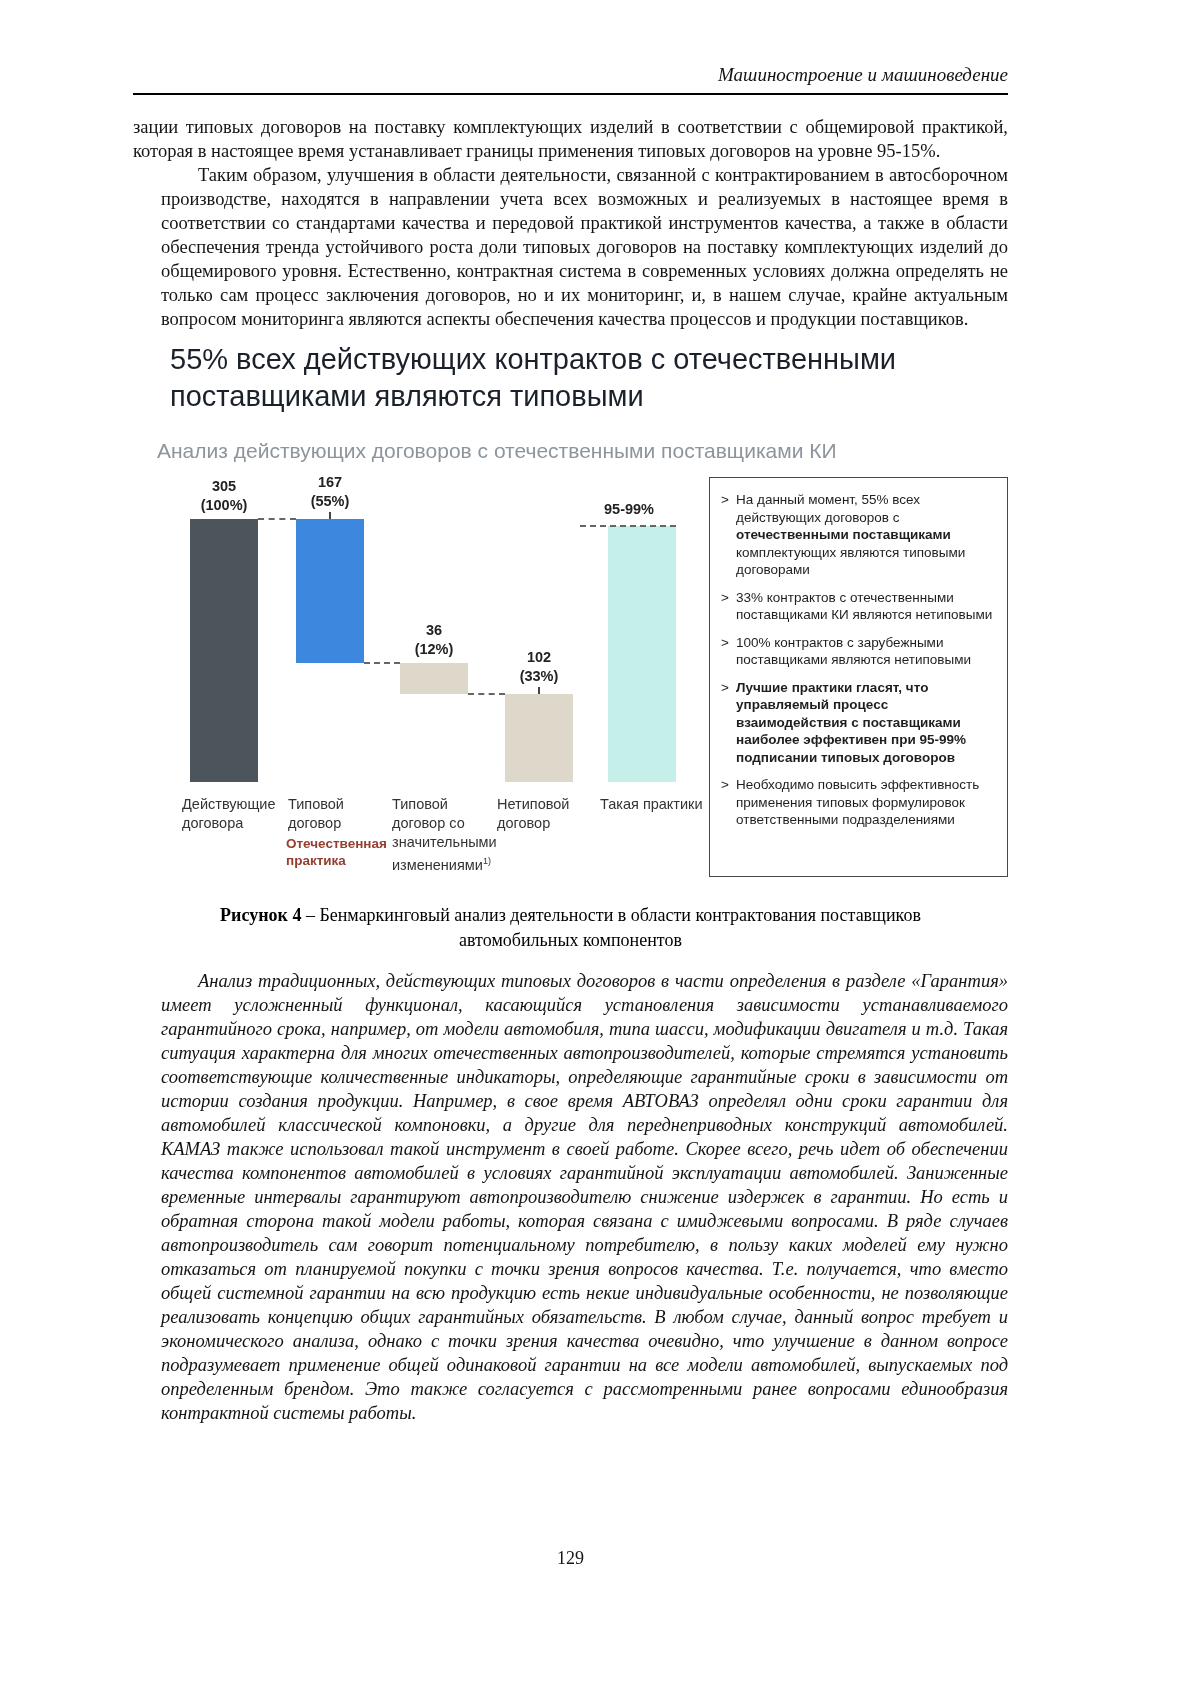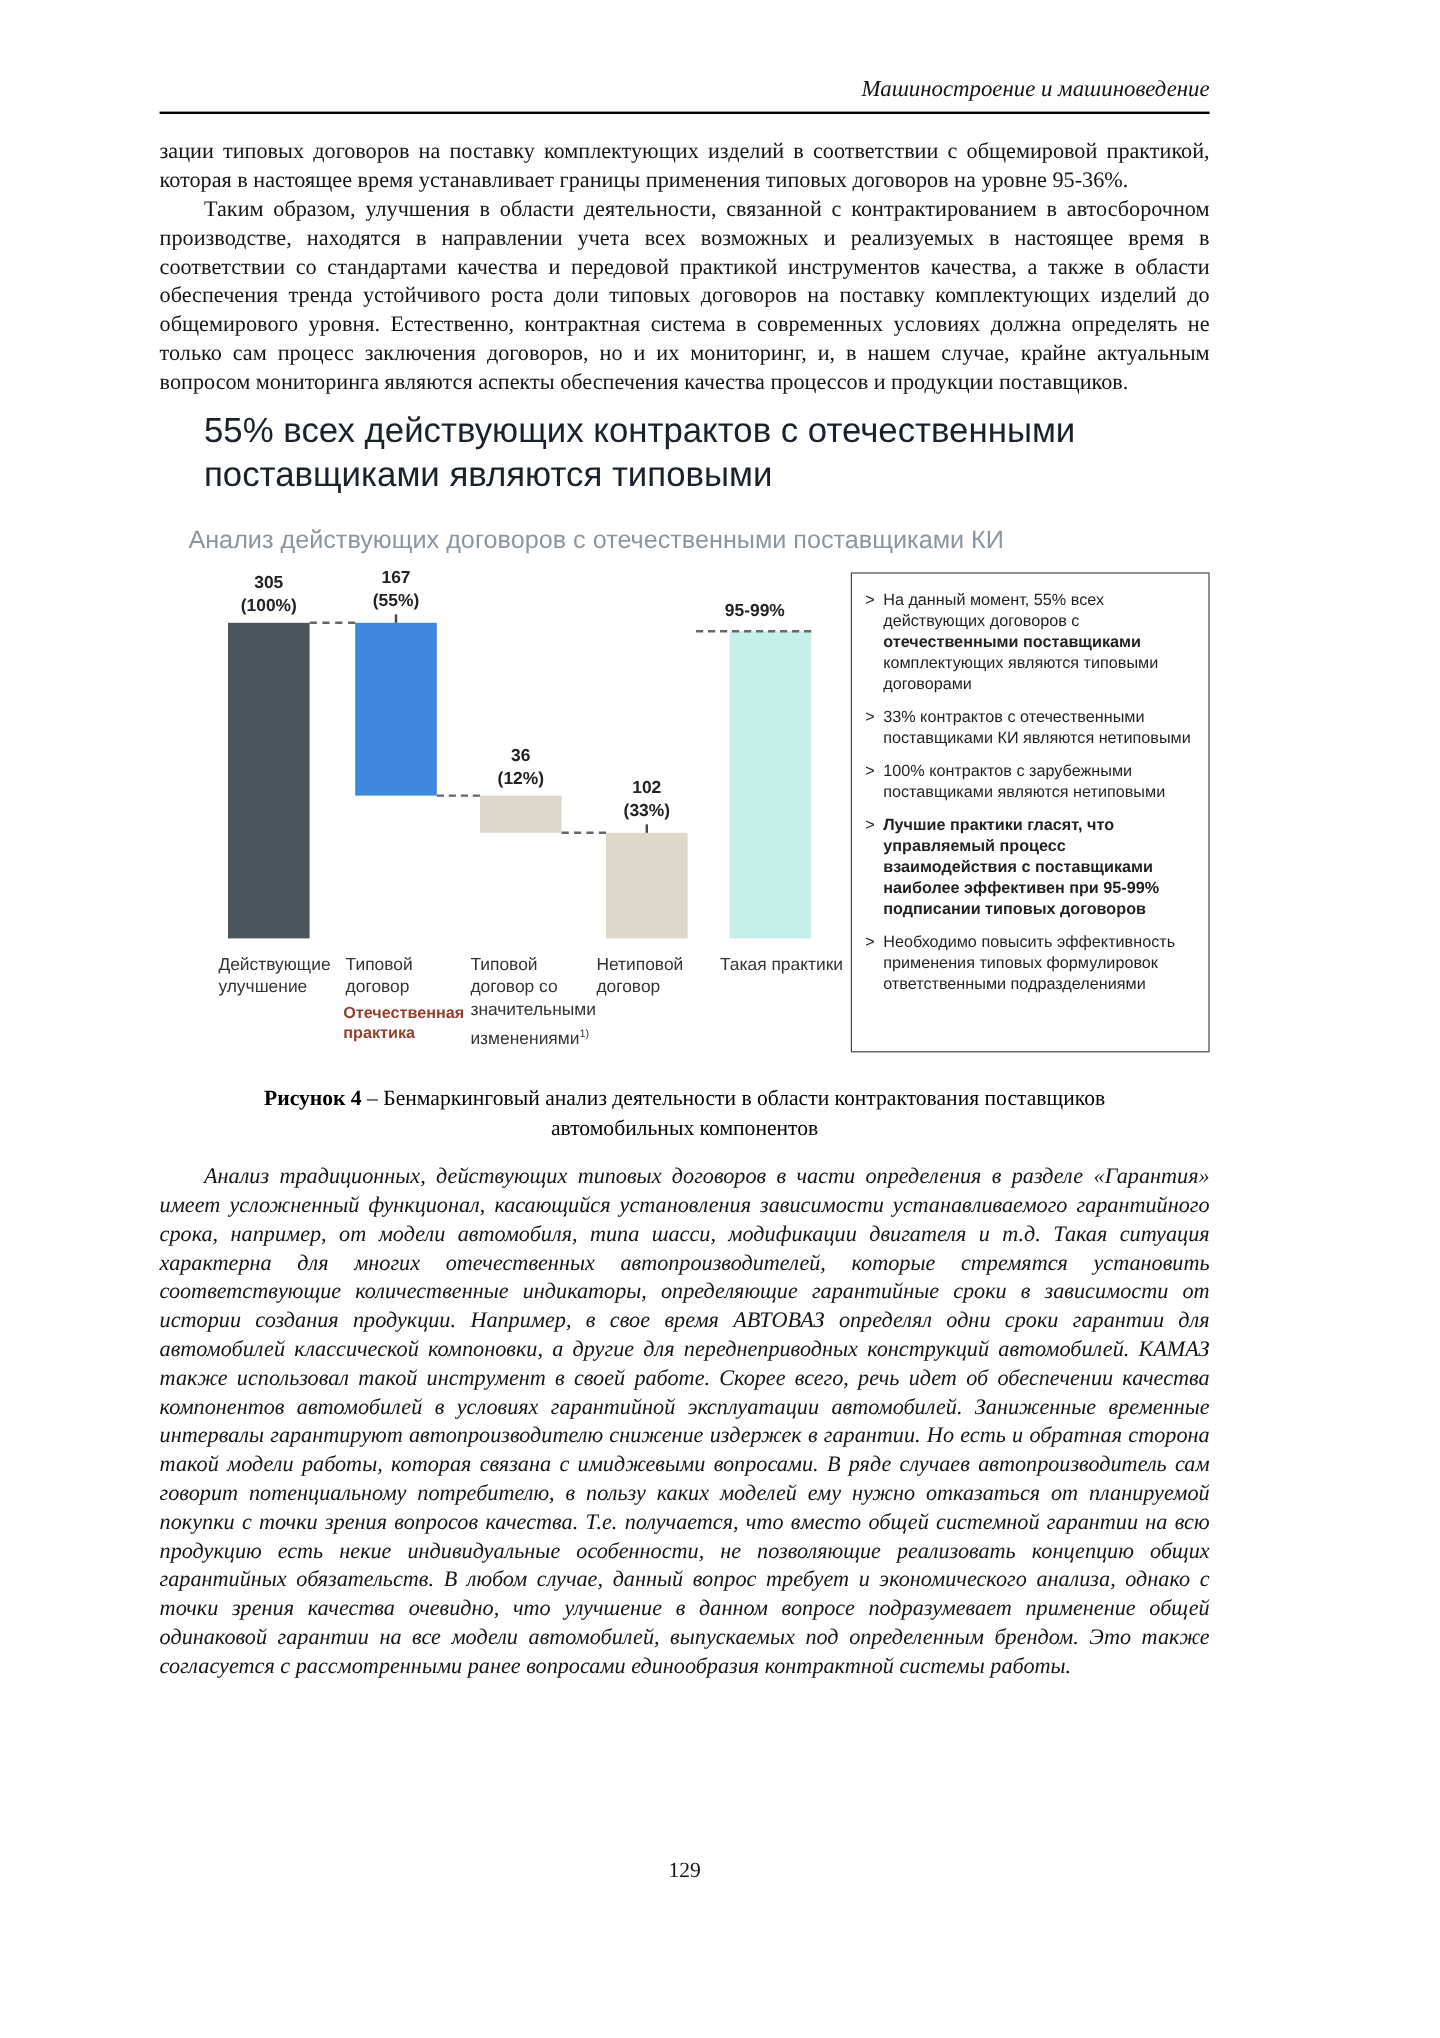--- a/index.html
+++ b/index.html
@@ -5,21 +5,21 @@
   * { margin:0; padding:0; box-sizing:border-box; }
   html,body { background:#ffffff; }
   .page {
     width:1200px; height:1698px; background:#ffffff; position:relative;
     font-family:"Liberation Serif", serif; color:#121212; overflow:hidden;
   }
   .content { padding:64px 192px 0 133px; }
   .journal-header { text-align:right; font-style:italic; font-size:19px; color:#121212; padding-bottom:7px; }
   .rule { border-bottom:2px solid #000; margin-bottom:20px; }
   .para { font-size:18.5px; line-height:24px; text-align:justify; color:#141414; }
-  .para.indent { text-indent:37px; }
+  .para.indent { text-indent:37px;margin-left:28px; }
 
   .figure { margin-top:10px; }
   .fig-title {
     font-family:"Liberation Sans", sans-serif; font-weight:400;
     font-size:29px; line-height:37px; color:#1b212b; max-width:745px; margin-left:37px;
   }
   .fig-subtitle {
     font-family:"Liberation Sans", sans-serif; font-size:21px; color:#8d959c; margin:24px 0 0 24px;
   }
   .chart-row { display:flex; gap:18px; margin:14px 0 0 15px; }
@@ -48,36 +48,36 @@
 
 <div class="page">
   <div class="content">
 
     <div class="journal-header">
       <span>Машиностроение и машиноведение</span>
     </div>
     <div class="rule"></div>
 
     <div id="top-paragraphs">
-        <p class="para">зации типовых договоров на поставку комплектующих изделий в соответствии с общемировой практикой, которая в настоящее время устанавливает границы применения типовых договоров на уровне 95-36%.</p>
+        <p class="para">зации типовых договоров на поставку комплектующих изделий в соответствии с общемировой практикой, которая в настоящее время устанавливает границы применения типовых договоров на уровне 95-15%.</p>
         <p class="para indent">Таким образом, улучшения в области деятельности, связанной с контрактированием в автосборочном производстве, находятся в направлении учета всех возможных и реализуемых в настоящее время в соответствии со стандартами качества и передовой практикой инструментов качества, а также в области обеспечения тренда устойчивого роста доли типовых договоров на поставку комплектующих изделий до общемирового уровня. Естественно, контрактная система в современных условиях должна определять не только сам процесс заключения договоров, но и их мониторинг, и, в нашем случае, крайне актуальным вопросом мониторинга являются аспекты обеспечения качества процессов и продукции поставщиков.</p>
       </div>
 
     <div class="figure">
       <div class="fig-title">55% всех действующих контрактов с отечественными поставщиками являются типовыми</div>
       <div class="fig-subtitle">Анализ действующих договоров с отечественными поставщиками КИ</div>
 
       <div class="chart-row">
         <div class="chart" id="chart">
             <div class="bar" style="left: 42px; top: 42px; width: 68px; height: 263px; background: rgb(76, 85, 91);"></div>
             <div class="bar-label" style="left: 31px; top: 0px;">
               <div>305</div>
               <div>(100%)</div>
             </div>
-            <div class="cat" style="left: 34px; width: 105px;">Действующие улучшение</div>
+            <div class="cat" style="left: 34px; width: 105px;">Действующие договора</div>
             <div class="bar" style="left: 148px; top: 42px; width: 68px; height: 144.003px; background: rgb(61, 135, 223);"></div>
             <div class="bar-label" style="left: 137px; top: -4px;">
               <div>167</div>
               <div>(55%)</div>
             </div>
             <div class="tick" style="left: 181px; top: 35px;"></div>
             <div class="cat" style="left: 140px; width: 90px;">Типовой договор</div>
             <div class="bar" style="left: 252px; top: 186.003px; width: 68px; height: 31.0426px; background: rgb(221, 216, 202);"></div>
             <div class="bar-label" style="left: 241px; top: 144.003px;">
               <div>36</div>

